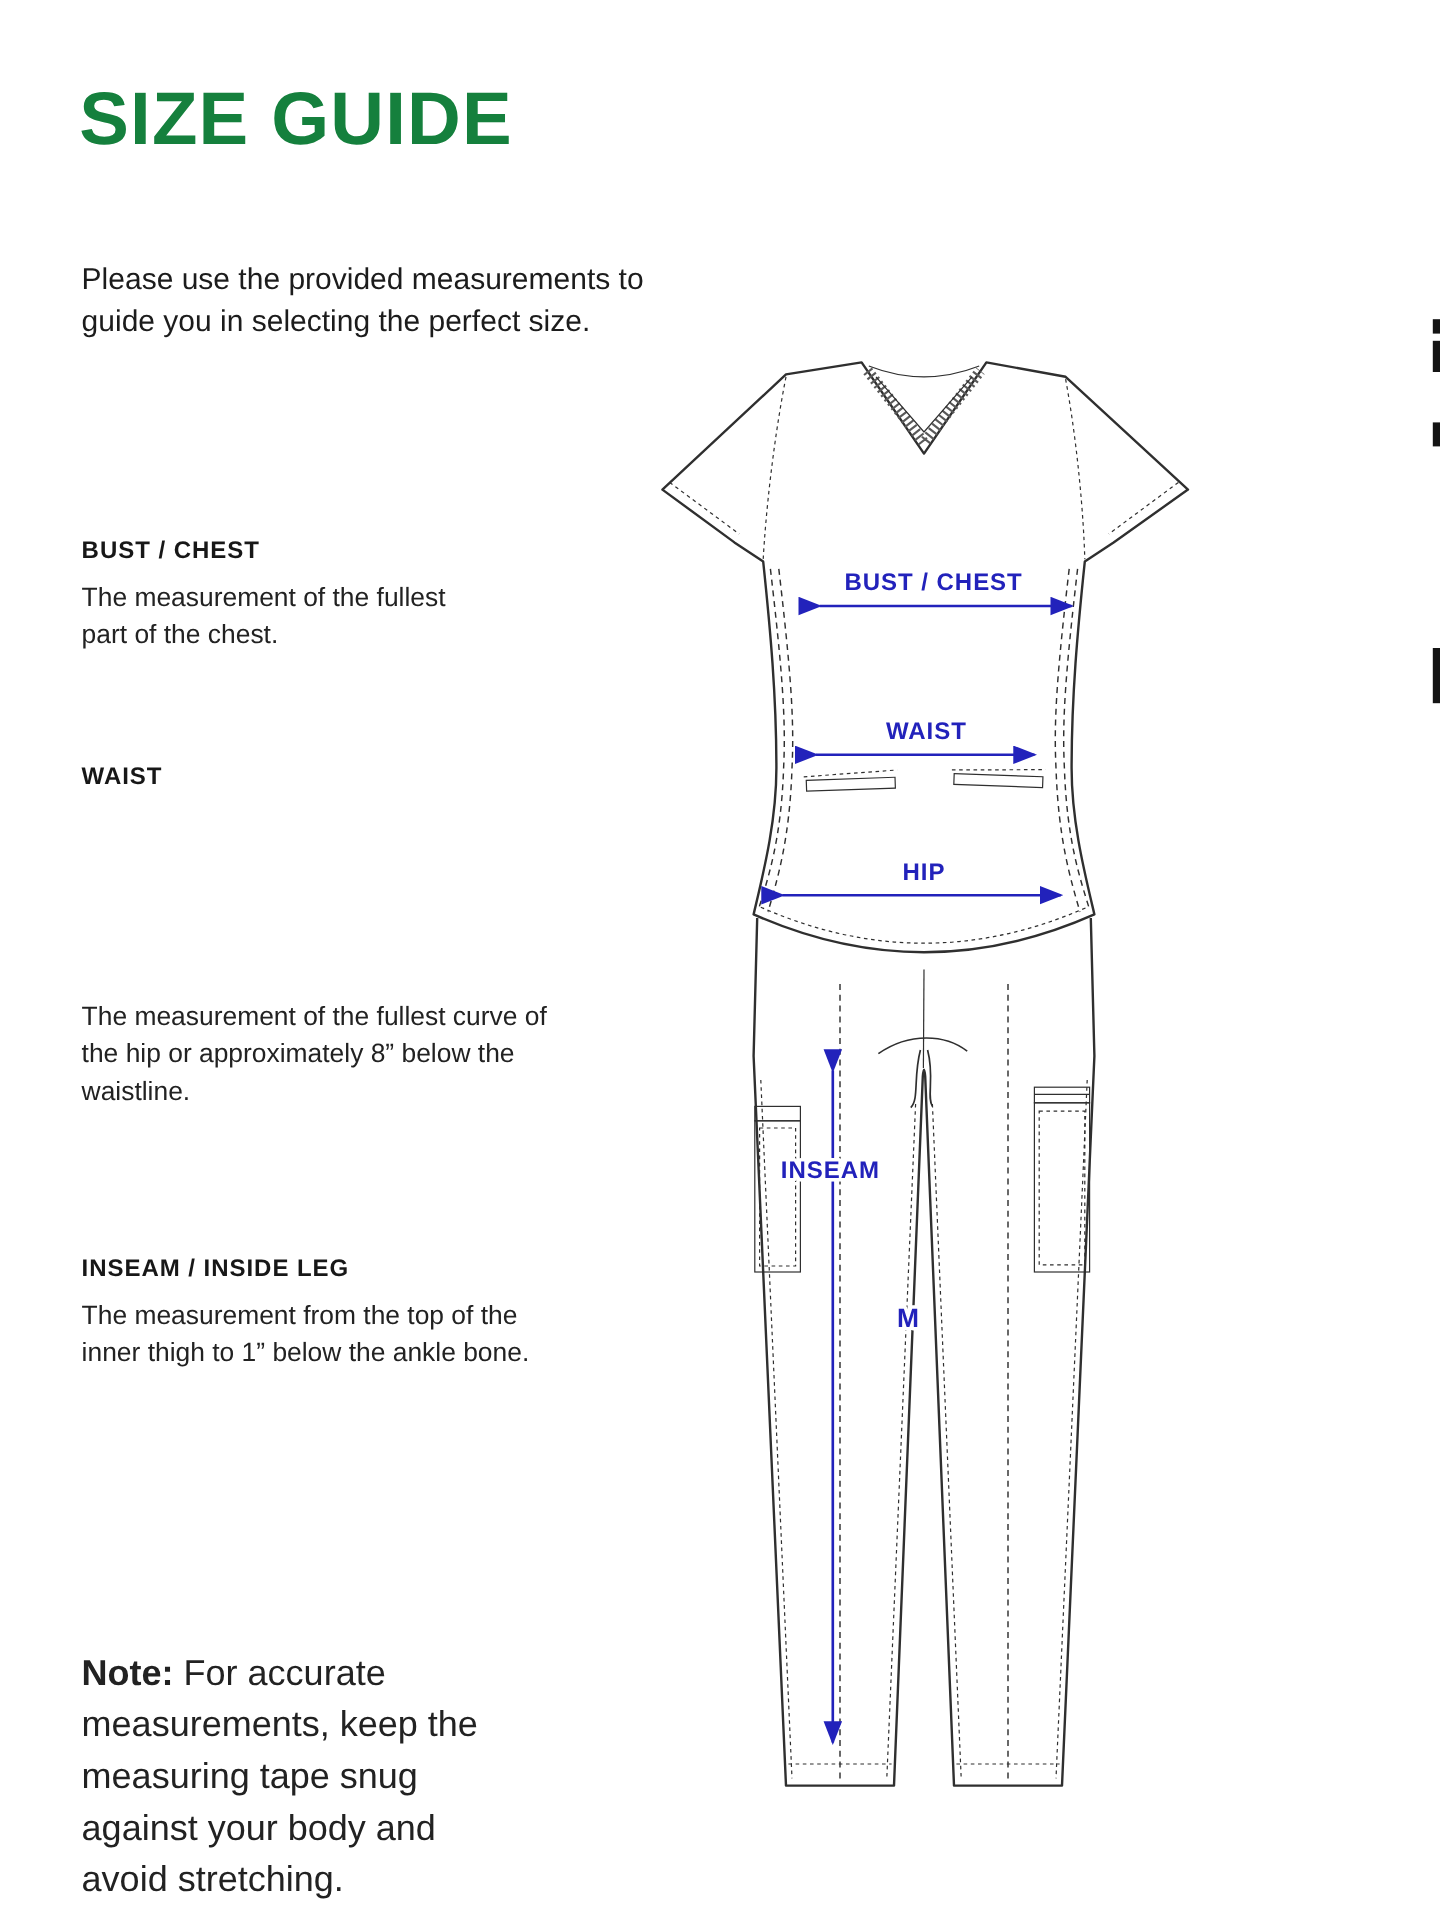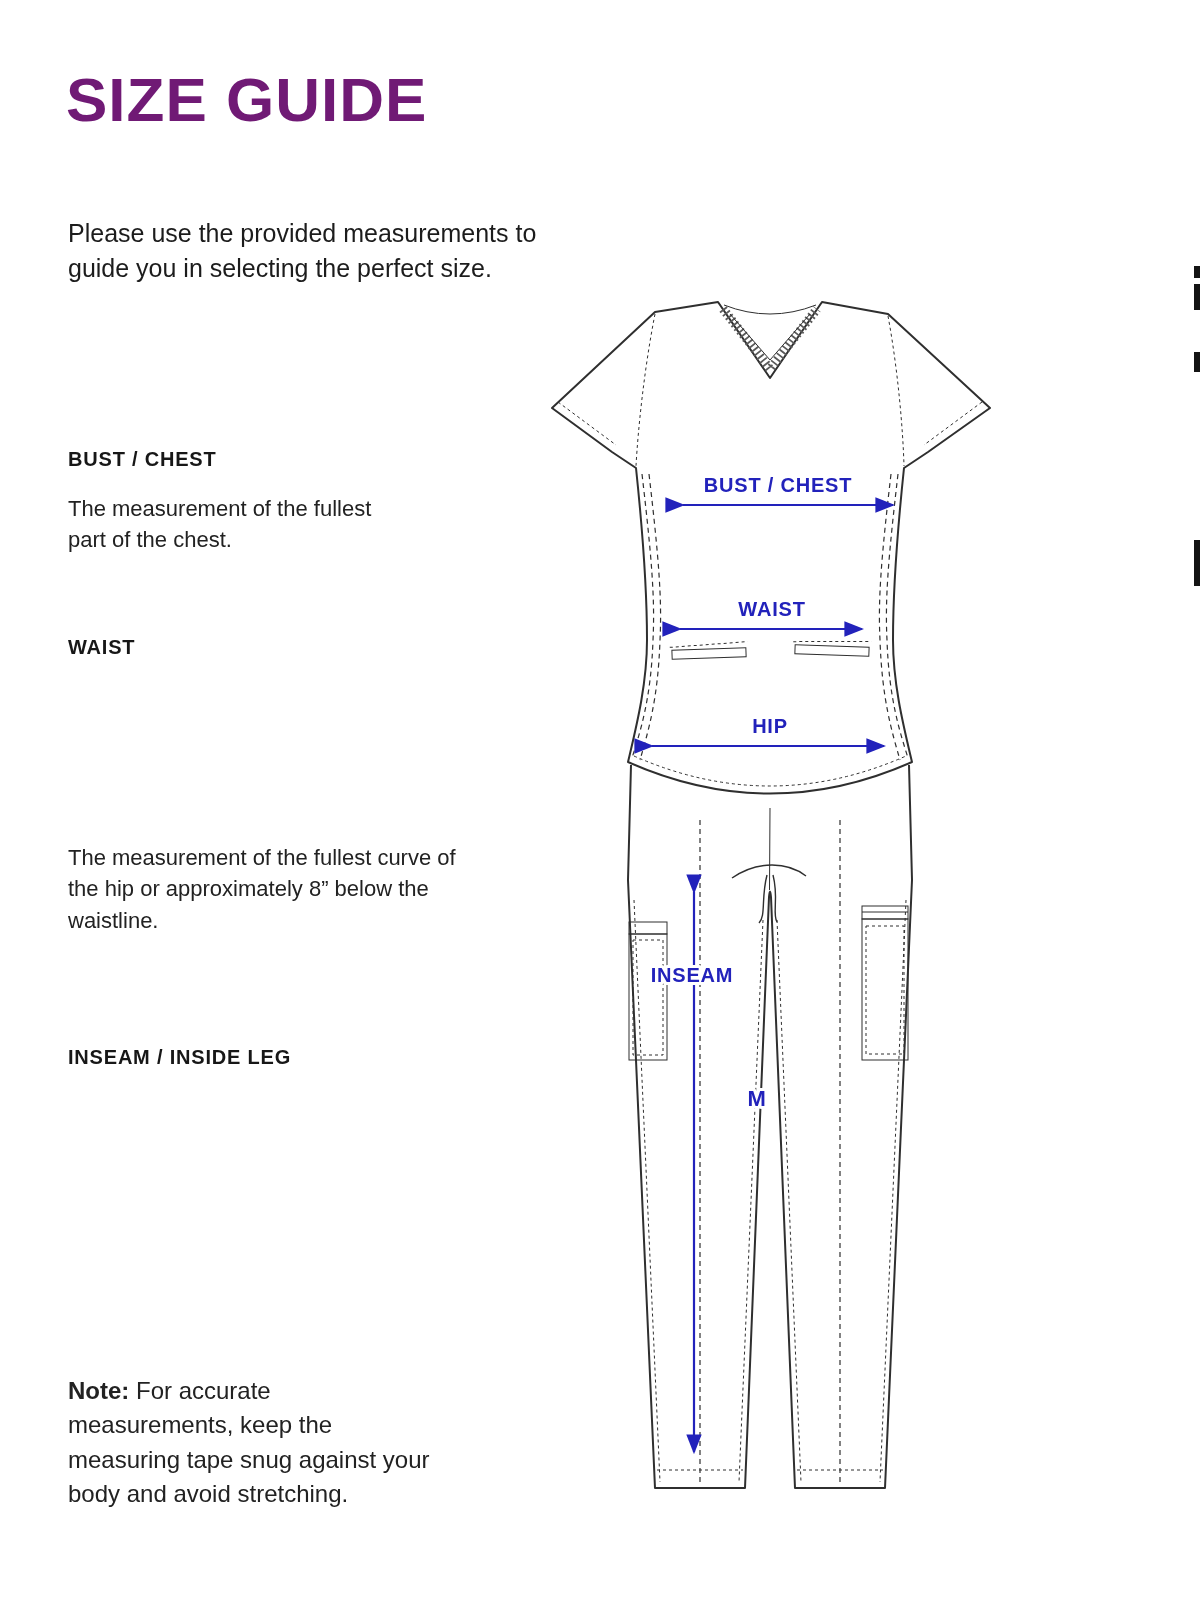--- a/index.html
+++ b/index.html
@@ -1,29 +1,29 @@
 <!DOCTYPE html>
 <html style="--accent: #2222bb; --line: #2f2f2f;"><head>
 <meta charset="utf-8">
 <style>
   html,body{margin:0;padding:0;background:#ffffff;}
   body{width:1200px;height:1600px;position:relative;overflow:hidden;
        font-family:"Liberation Sans","DejaVu Sans",sans-serif;color:#1d1d1d;}
   h1,p,div{margin:0;padding:0;}
   .abs{position:absolute;}
-  .title{left:66px;top:64px;font-size:62px;font-weight:800;letter-spacing:1px;color:#701a75;}
+  .title{left:66px;top:64px;font-size:62px;font-weight:800;letter-spacing:1px;color:#15803d;}
   .intro{left:68px;top:180px;width:478px;font-size:25px;line-height:1.4;color:#1c1c1c;margin-top:36px;}
   .section{left:68px;}
   .sec-h{font-size:20px;font-weight:700;letter-spacing:.8px;color:#171717;}
-  .sec-b{font-size:22px;line-height:1.43;margin-top:22px;color:#222222;}
+  .sec-b{font-size:22px;line-height:1.43;margin-top:11px;color:#222222;}
   #sec1{top:448px;width:320px;}
   #sec2{top:636px;width:340px;}
   #sec3{top:820px;width:400px;}
   #sec4{top:1046px;width:380px;}
-  .note{left:68px;top:1374px;width:362px;font-size:24px;line-height:1.43;color:#222222;}
+  .note{left:68px;top:1374px;width:362px;font-size:30px;line-height:1.43;color:#222222;}
   .bold{font-weight:700;}
   .diagram{left:510px;top:260px;}
   svg text{font-family:"Liberation Sans","DejaVu Sans",sans-serif;font-weight:700;}
   .arrow-label{fill:var(--accent);font-size:20px;letter-spacing:.8px;
                paint-order:stroke;stroke:#ffffff;stroke-width:6px;stroke-linejoin:round;}
   .m-label{fill:var(--accent);font-size:22px;letter-spacing:.5px;
            paint-order:stroke;stroke:#ffffff;stroke-width:6px;stroke-linejoin:round;}
   .arrow{stroke:var(--accent);stroke-width:2.2;fill:none;}
   .ol{fill:#ffffff;stroke:var(--line);stroke-width:2;stroke-linejoin:round;}
   .ln{fill:none;stroke:var(--line);stroke-width:1.4;stroke-linejoin:round;}
@@ -48,20 +48,21 @@
 <div class="abs section" id="sec2">
   <div class="sec-h">WAIST</div>
 </div>
 
 <div class="abs section" id="sec3">
   <div class="sec-b">The measurement of the fullest curve of the hip or approximately 8” below the waistline.</div>
 </div>
 
 <div class="abs section" id="sec4">
   <div class="sec-h">INSEAM / INSIDE LEG</div>
+  <div class="sec-b">The measurement from the top of the inner thigh to 1” below the ankle bone.</div>
 </div>
 
 <p class="abs note"><span class="bold">Note:</span>
   <span>For accurate measurements, keep the measuring tape snug against your body and avoid stretching.</span></p>
 
 <svg class="abs diagram" width="520" height="1300" viewBox="0 0 520 1300">
   <defs>
     <marker id="ah" markerWidth="9" markerHeight="8" refX="8" refY="3.5" orient="auto">
       <path d="M0,0 L9,3.5 L0,7 Z" style="fill:var(--accent)"></path>
     </marker>

